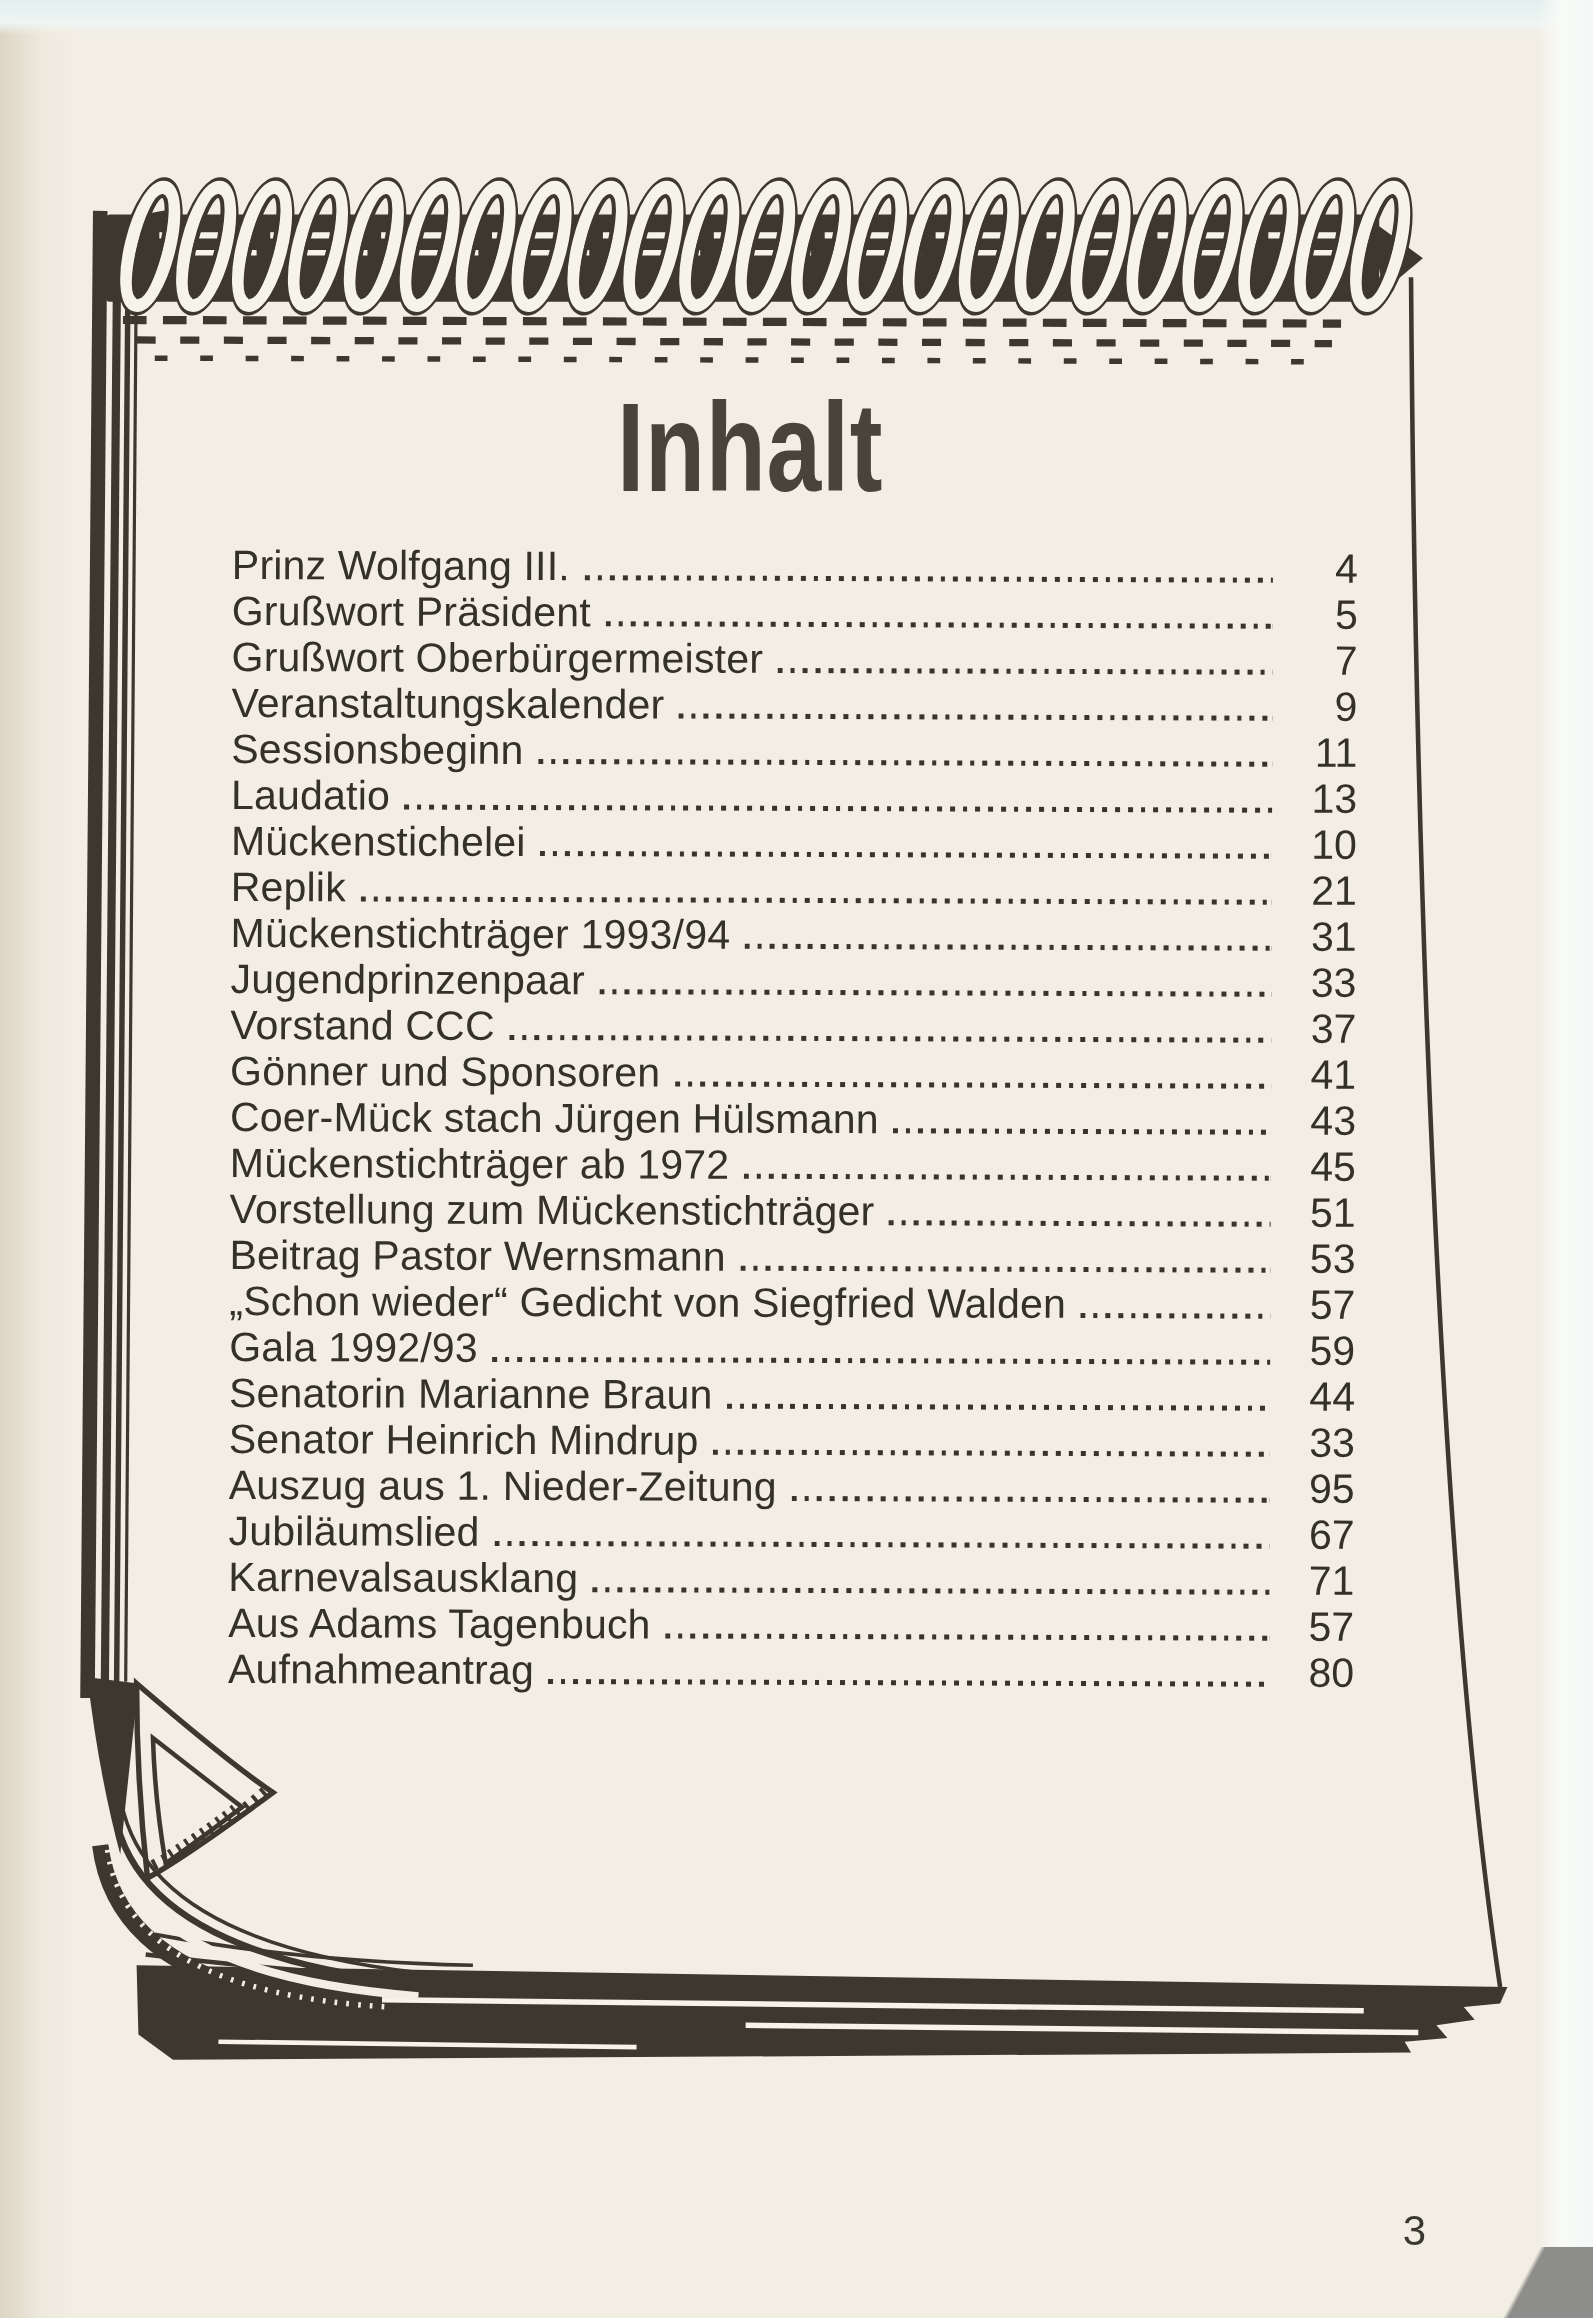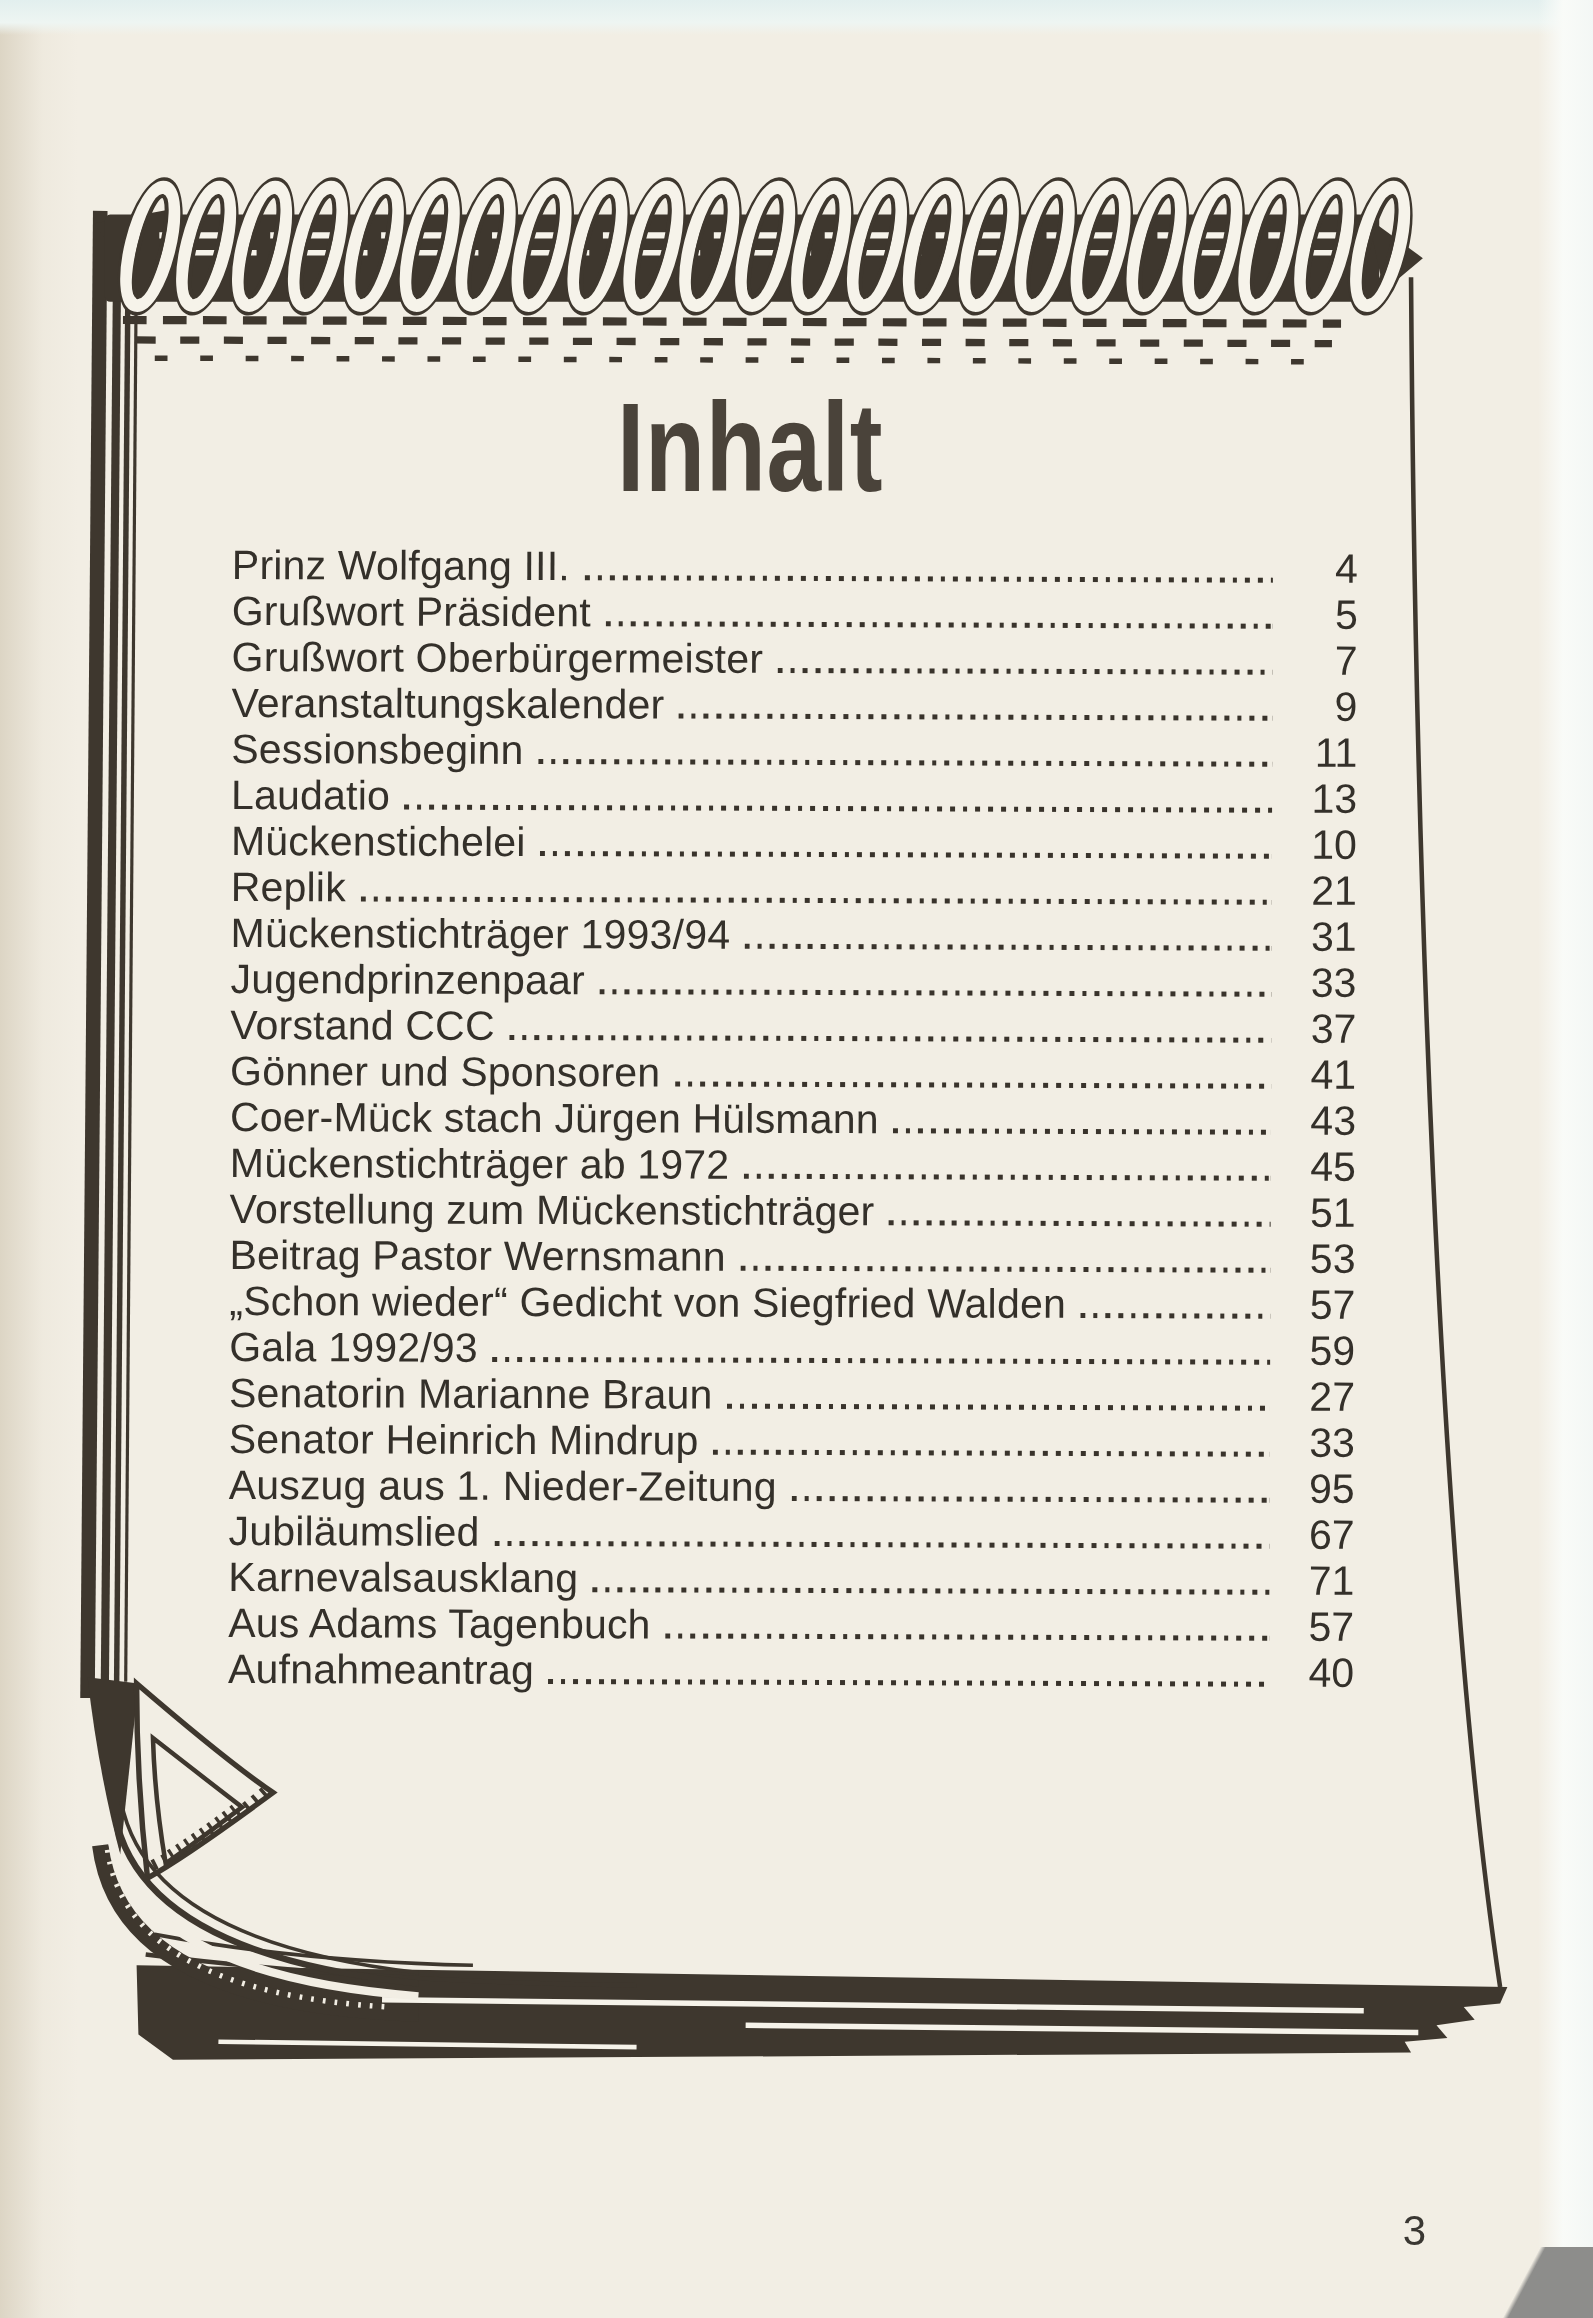--- a/index.html
+++ b/index.html
@@ -235,21 +235,21 @@
 
       <div class="row">
         <span class="label">Gala 1992/93</span>
         <span class="dots"></span>
         <span class="pnum">59</span>
       </div>
 
       <div class="row">
         <span class="label">Senatorin Marianne Braun</span>
         <span class="dots"></span>
-        <span class="pnum">27</span>
+        <span class="pnum">44</span>
       </div>
 
       <div class="row">
         <span class="label">Senator Heinrich Mindrup</span>
         <span class="dots"></span>
         <span class="pnum">33</span>
       </div>
 
       <div class="row">
         <span class="label">Auszug aus 1. Nieder-Zeitung</span>
@@ -271,20 +271,20 @@
 
       <div class="row">
         <span class="label">Aus Adams Tagenbuch</span>
         <span class="dots"></span>
         <span class="pnum">57</span>
       </div>
 
       <div class="row">
         <span class="label">Aufnahmeantrag</span>
         <span class="dots"></span>
-        <span class="pnum">40</span>
+        <span class="pnum">80</span>
       </div>
     </div>
 
   <div class="folio">3</div>
 
 </div>
 
 
 </body></html>

